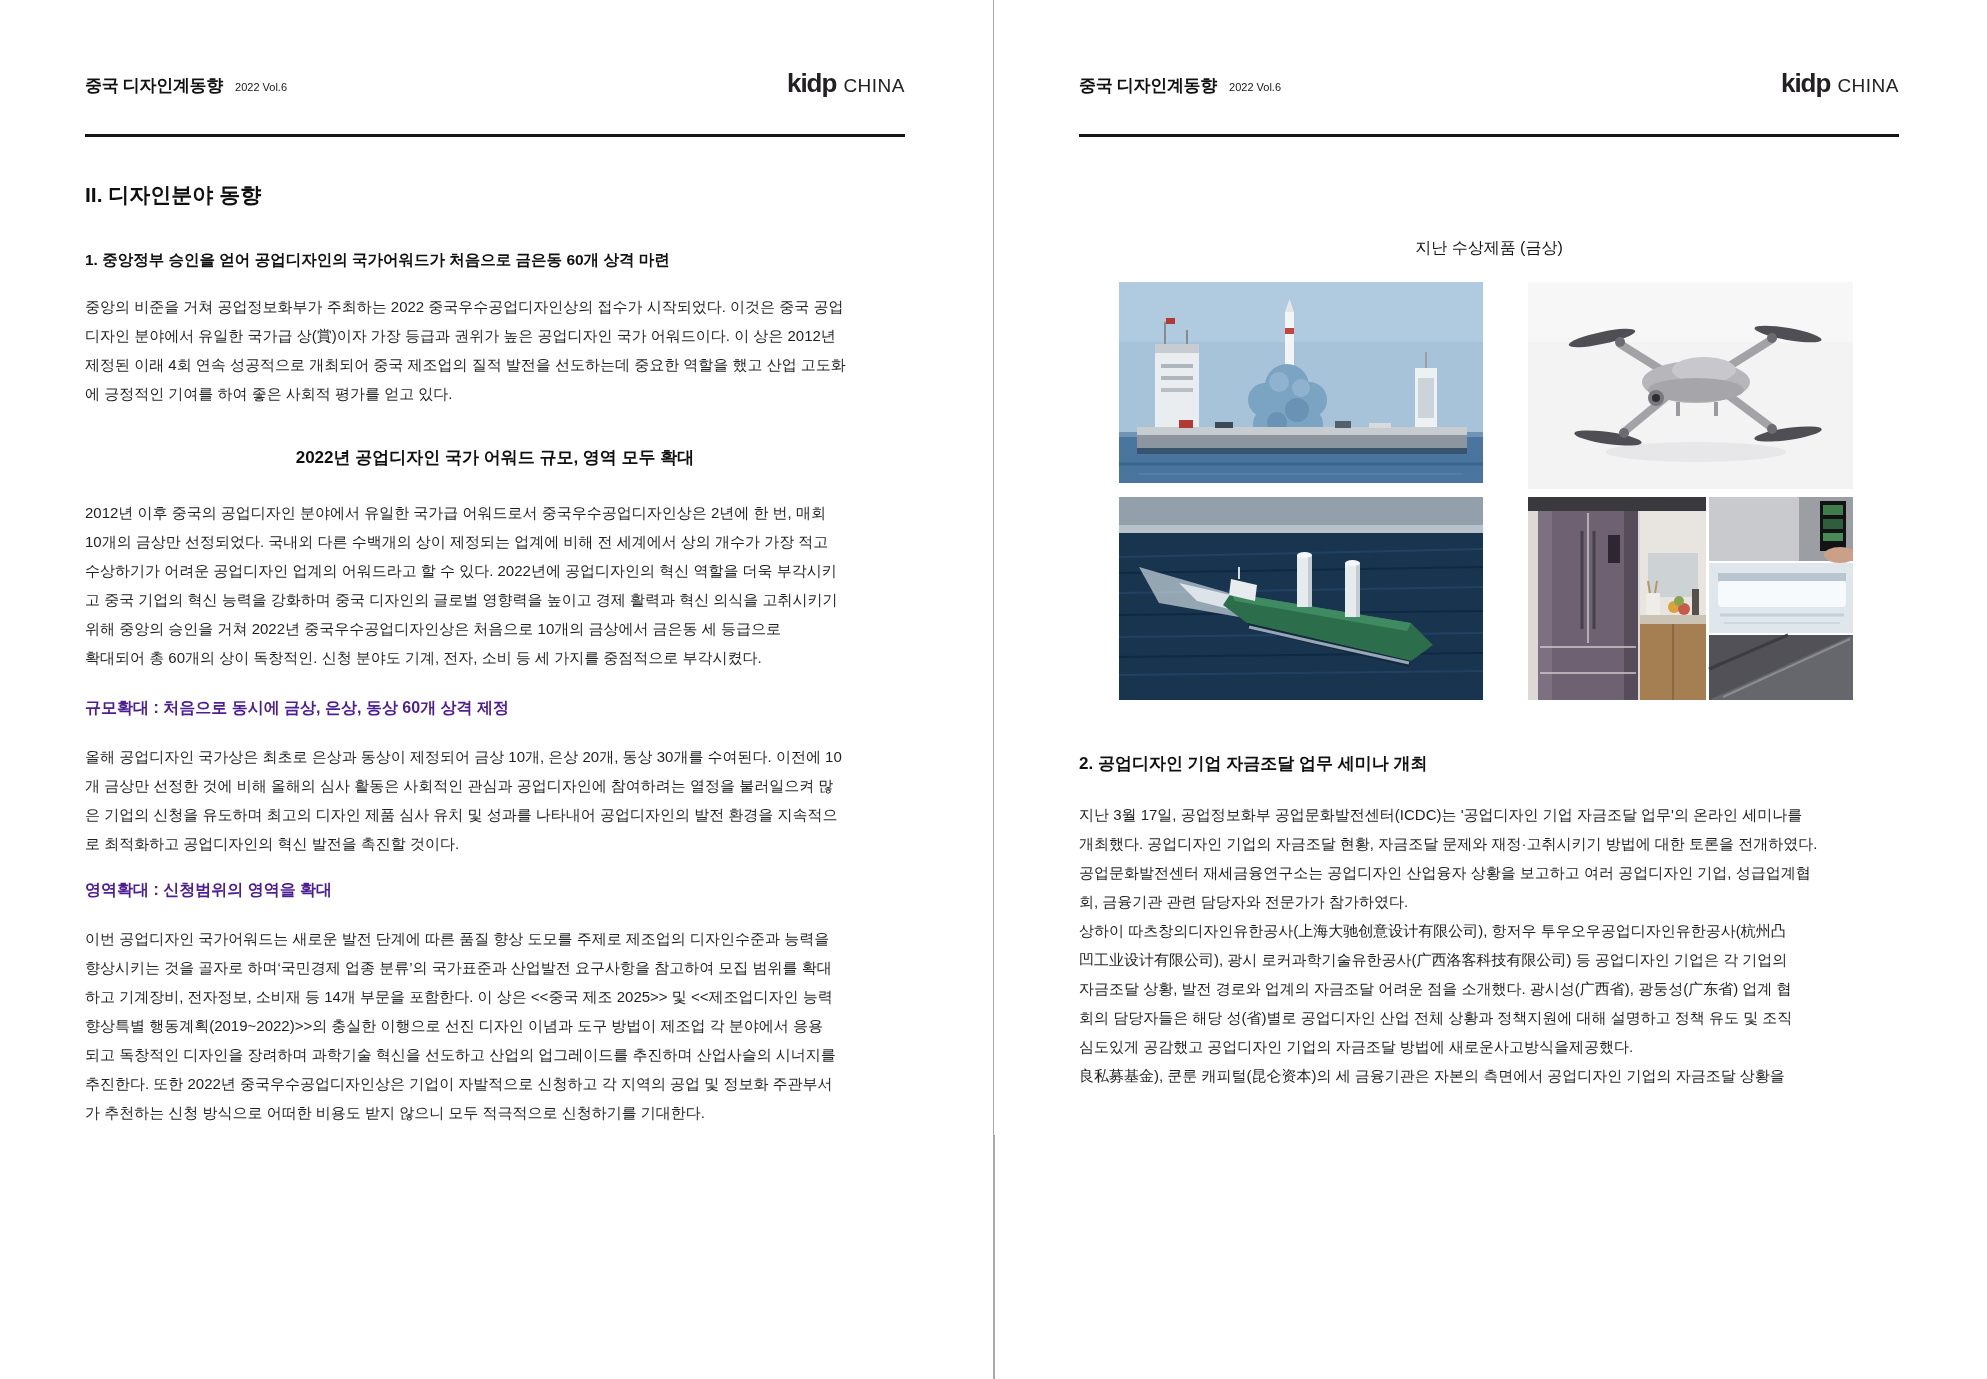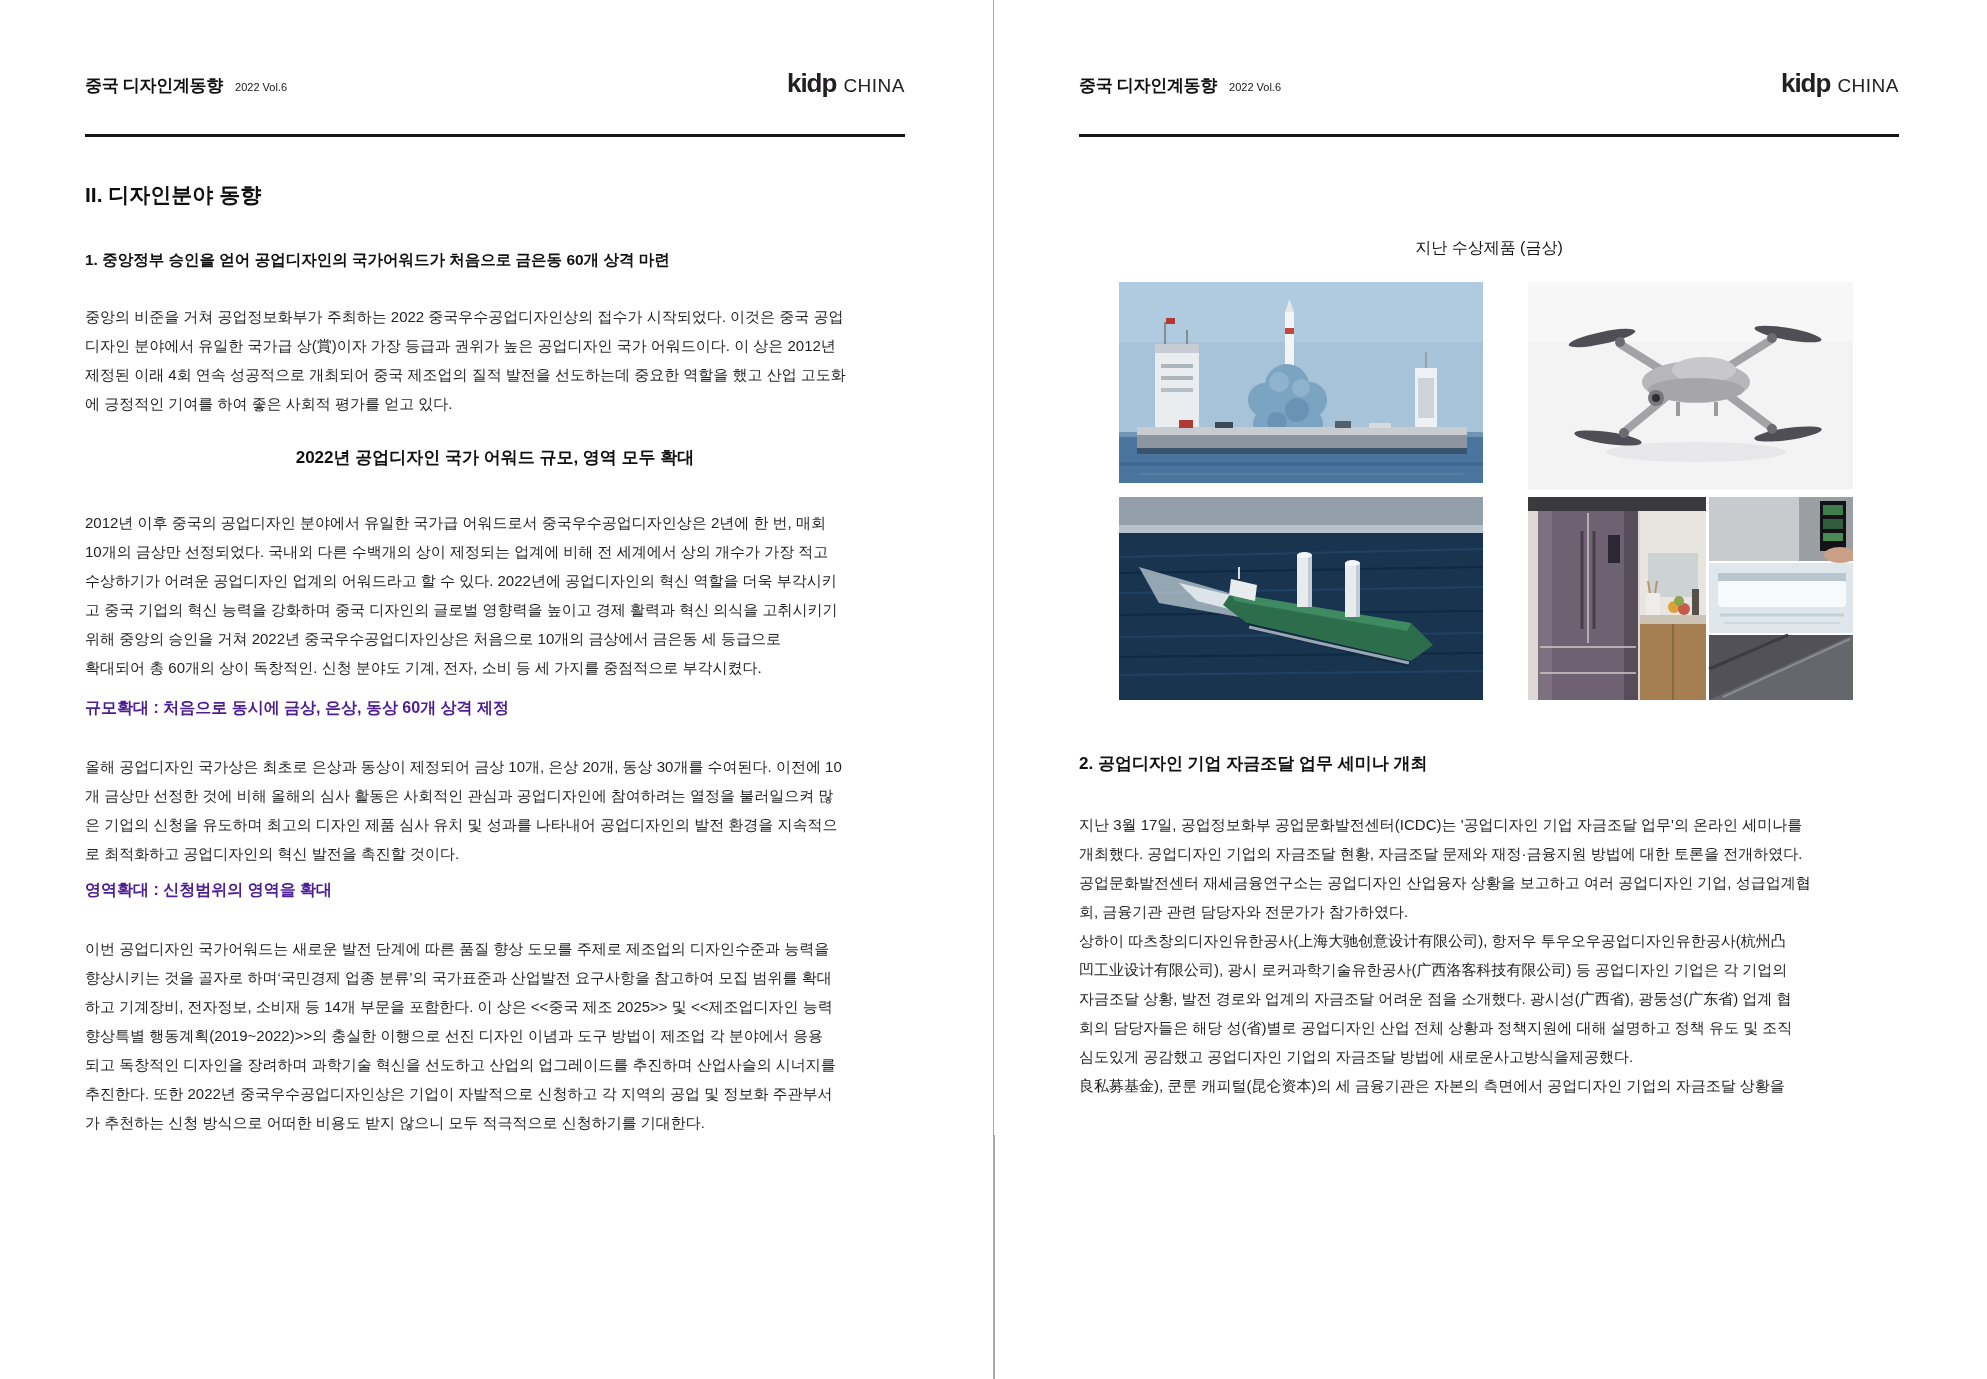--- a/index.html
+++ b/index.html
@@ -16,21 +16,21 @@
   .hdr-issue{font-size:11px;font-weight:normal;color:#161616;margin-left:12px;}
   .logo{position:absolute;right:88px;top:68px;display:flex;align-items:baseline;}
   .logo-kidp{font-size:26px;font-weight:600;letter-spacing:-1px;color:#232023;}
   .logo-china{font-size:19px;font-weight:500;letter-spacing:0.5px;color:#232023;margin-left:7px;}
   .hdr-rule{position:absolute;left:85px;top:134px;width:820px;height:3px;background:#151515;}
 
   
   .abs{position:absolute;}
   .sec-title{left:85px;top:181px;font-size:21px;font-weight:bold;color:#101010;}
   .art-head{left:85px;font-size:15.5px;font-weight:bold;color:#101010;white-space:nowrap;}
-  .para{left:85px;width:836px;font-size:15px;line-height:29px;color:#1f1f1f;margin-top:10px;}
+  .para{left:85px;width:836px;font-size:15px;line-height:29px;color:#1f1f1f;}
   .para div{white-space:nowrap;}
   .center-sub{left:85px;width:820px;text-align:center;font-size:17px;font-weight:bold;color:#101010;}
   .sub-head{left:85px;font-size:16px;font-weight:bold;color:#4c1d95;white-space:nowrap;}
   .gal-caption{left:85px;width:820px;text-align:center;font-size:16px;color:#141414;}
   .pagenum{position:absolute;right:44px;top:1330px;font-size:11.5px;color:#222;}
   .src-rule{left:85px;top:1257px;width:820px;height:1px;background:#4a4a4a;}
   .source{left:85px;top:1271px;font-size:11.5px;color:#333;white-space:nowrap;}
 
   
   .photo{position:absolute;overflow:hidden;}
@@ -288,21 +288,21 @@
         <rect x="181" y="138" width="144" height="65" fill="#515157"></rect>
         <polygon points="181,203 325,138 325,203" fill="#66666d"></polygon>
         <line x1="195" y1="200" x2="322" y2="142" stroke="#8b8b92" stroke-width="2"></line>
         <line x1="181" y1="172" x2="260" y2="138" stroke="#3c3c41" stroke-width="3"></line>
       </svg>
     </div>
 
     <div class="abs art-head" style="top:752px;font-size:17px;">2. 공업디자인 기업 자금조달 업무 세미나 개최</div>
     <div class="abs para" style="top:800px;">
         <div>지난 3월 17일, 공업정보화부 공업문화발전센터(ICDC)는 '공업디자인 기업 자금조달 업무'의 온라인 세미나를</div>
-        <div>개최했다. 공업디자인 기업의 자금조달 현황, 자금조달 문제와 재정·금융지원 방법에 대한 토론을 전개하였다.</div>
+        <div>개최했다. 공업디자인 기업의 자금조달 현황, 자금조달 문제와 재정·고취시키기 방법에 대한 토론을 전개하였다.</div>
         <div>공업문화발전센터 재세금융연구소는 공업디자인 산업융자 상황을 보고하고 여러 공업디자인 기업, 성급업계협</div>
         <div>회, 금융기관 관련 담당자와 전문가가 참가하였다.</div>
         <div>상하이 따츠창의디자인유한공사(上海大驰创意设计有限公司), 항저우 투우오우공업디자인유한공사(杭州凸</div>
         <div>凹工业设计有限公司), 광시 로커과학기술유한공사(广西洛客科技有限公司) 등 공업디자인 기업은 각 기업의</div>
         <div>자금조달 상황, 발전 경로와 업계의 자금조달 어려운 점을 소개했다. 광시성(广西省), 광둥성(广东省) 업계 협</div>
         <div>회의 담당자들은 해당 성(省)별로 공업디자인 산업 전체 상황과 정책지원에 대해 설명하고 정책 유도 및 조직</div>
         <div>심도있게 공감했고 공업디자인 기업의 자금조달 방법에 새로운사고방식을제공했다.</div>
         <div>良私募基金), 쿤룬 캐피털(昆仑资本)의 세 금융기관은 자본의 측면에서 공업디자인 기업의 자금조달 상황을</div>
       </div>
 

